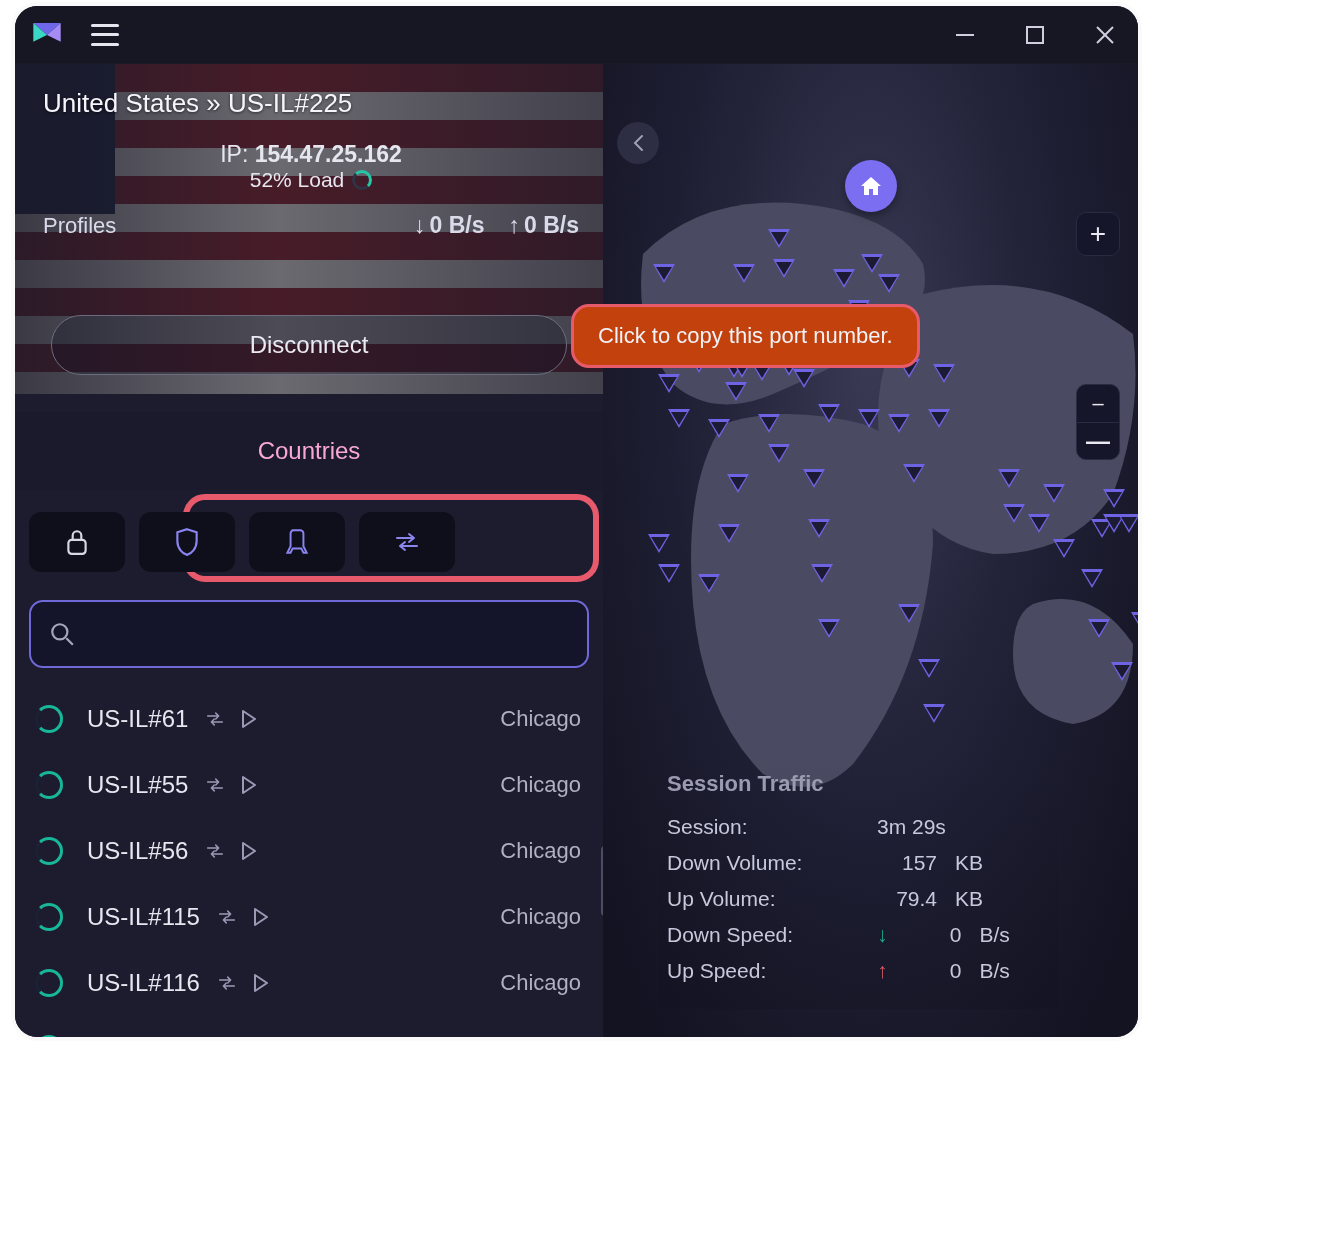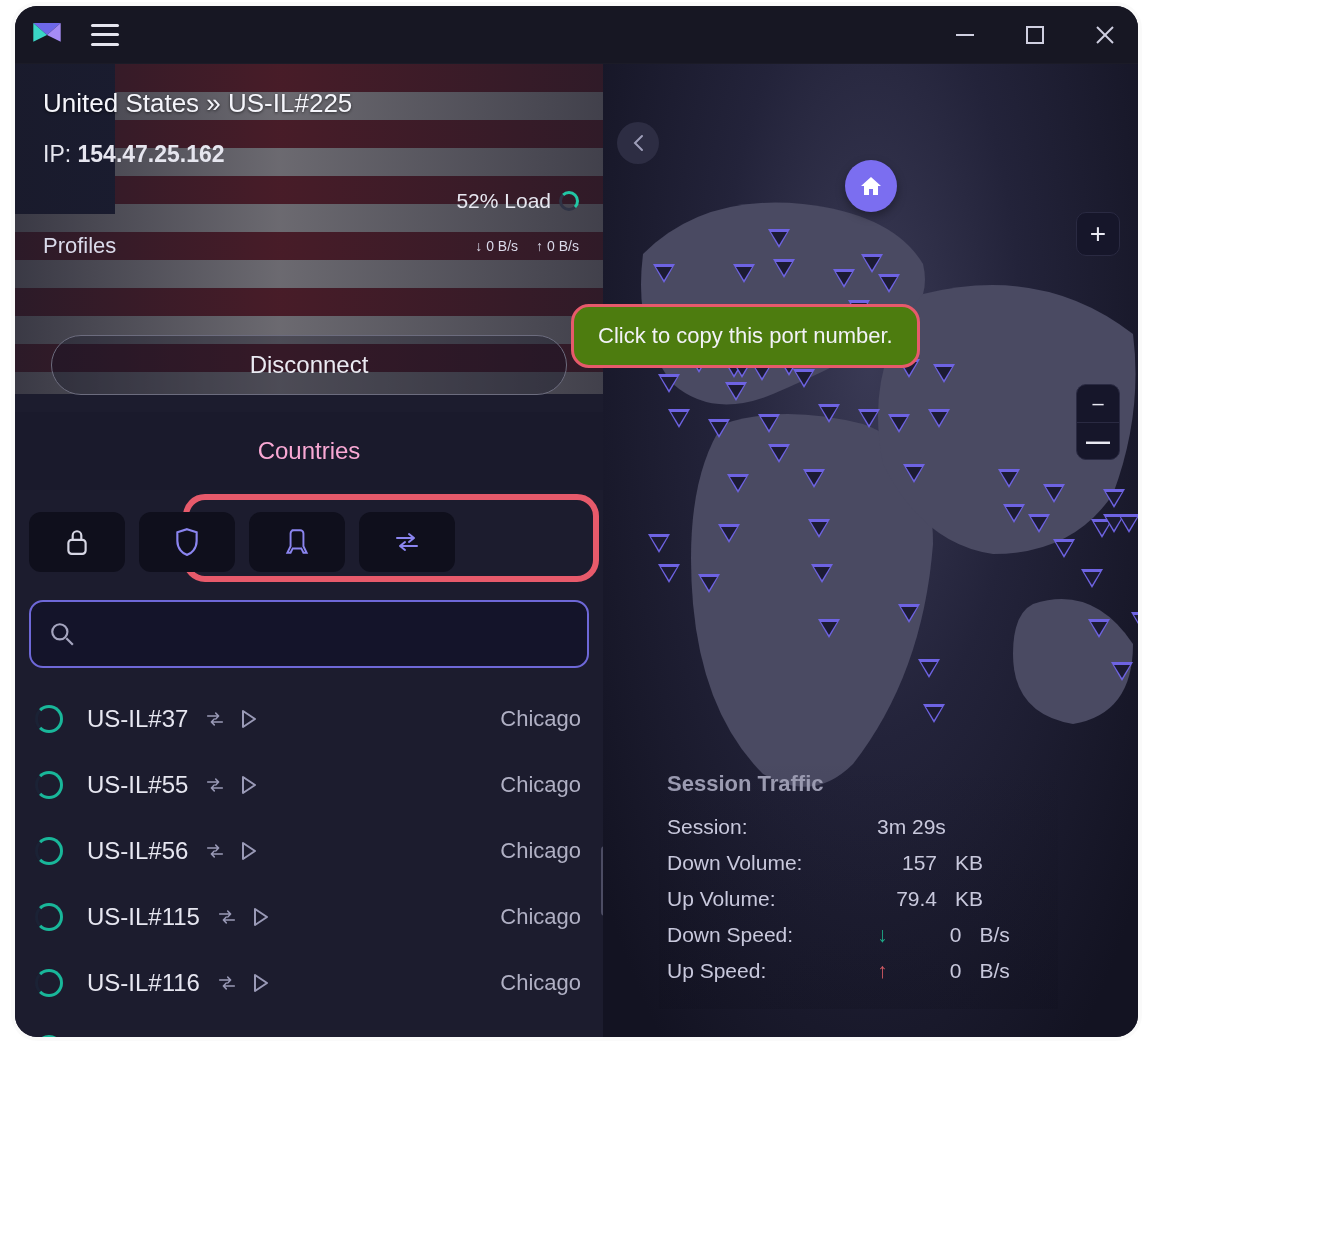--- a/index.html
+++ b/index.html
@@ -41,38 +41,38 @@
     content:""; position:absolute; left:0; top:0; width:100px; height:150px;
     background:#1c2340;
   }
   .flag-overlay {
     position:absolute; inset:0;
     background: linear-gradient(90deg, rgba(25,25,40,0.82) 0%, rgba(25,25,40,0.55) 45%, rgba(25,25,40,0.78) 100%);
   }
 
   .conn-info { position: relative; z-index:2; padding: 10px 4px 0 8px; }
   .conn-title { font-size: 26px; font-weight: 500; color:#f5f5fb; text-shadow:0 1px 3px rgba(0,0,0,0.6);}
-  .ip-row { display:flex; justify-content:space-between; margin-top: 22px; }
+  .ip-row { display:flex; align-items:center; justify-content:space-between; margin-top: 22px; flex-direction: column; }
   .ip-label { font-size: 23px; }
   .ip-label b { font-weight: 700; }
-  .load { font-size: 21px; color:#e6e6ef; display:flex; align-items:center; gap:8px;margin-top:48px;}
+  .load { font-size: 21px; color:#e6e6ef; display:flex; align-items:center; gap:8px;}
   .spinner { width:20px; height:20px; border-radius:50%; border:3px solid #2f3345; border-top-color:#22c7a5; border-right-color:#22c7a5; }
 
   .proto-row { display:flex; align-items:center; justify-content:space-between; margin-top: 20px; font-size:22px; color:#dadaea;}
-  .rates { display:flex; gap:18px; font-size:14px;}
+  .rates { display:flex; gap:24px; font-size:23px;font-weight:bold;}
   .arrow-down::before { content:"↓"; margin-right:4px;}
   .arrow-up::before   { content:"↑"; margin-right:4px;}
 
   .port-pill-wrap { position:absolute; z-index:5; left: 422px; top: 223px; }
   .port-pill { display:flex; align-items:center; gap:12px; padding: 10px 22px; border:3px solid #e75a6b; border-radius: 20px; background: rgba(20,20,33,0.55); color:#7f78e4; font-size:22px; font-weight:500;}
   .swap-icon svg { width:22px; height:18px; display:block; }
 
   .tooltip {
     position:absolute; z-index:5; left: 556px; top: 240px;
-    background:#4d7c0f; border:3px solid #e75a6b; border-radius:18px;
+    background:#c2410c; border:3px solid #e75a6b; border-radius:18px;
     padding: 16px 24px; color:#f2f2f7; font-size:22px;
   }
 
   .disconnect {
     position: relative; z-index:2; margin: 76px 16px 0 16px;
     height: 60px; border:1.5px solid #6c6c7e; border-radius: 30px;
     display:flex; align-items:center; justify-content:center;
     font-size: 24px; color:#eaeaf2; background: rgba(20,20,36,0.35);
     cursor:pointer;
   }
@@ -267,21 +267,21 @@
               <line x1="16" y1="16" x2="22" y2="22" stroke="#a5a5bf" stroke-width="2"></line>
             </svg>
           <input type="text" placeholder="" style="">
         </div>
       </div>
 
       <div class="server-list" id="server-list">
 
         <div class="server-row">
             <span class="load-ring"></span>
-            <span class="srv-name">US-IL#37</span>
+            <span class="srv-name">US-IL#61</span>
             <span class="srv-icons">
               <svg viewBox="0 0 30 22" fill="none">
                 <path d="M5 7 H20 M20 7 l-4 -4 M20 7 l-4 4" stroke="#9a9ab7" stroke-width="2" stroke-linecap="round"></path>
                 <path d="M25 15 H10 M10 15 l4 -4 M10 15 l4 4" stroke="#9a9ab7" stroke-width="2" stroke-linecap="round"></path>
               </svg>
               <svg viewBox="0 0 18 20" fill="none">
                 <path d="M3 2 L15 10 L3 18 Z" stroke="#9a9ab7" stroke-width="2" stroke-linejoin="round"></path>
               </svg>
             </span>
             <span class="city">Chicago</span>

